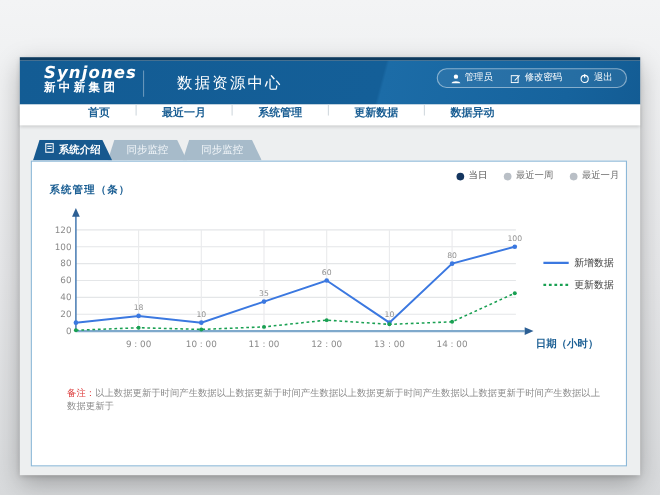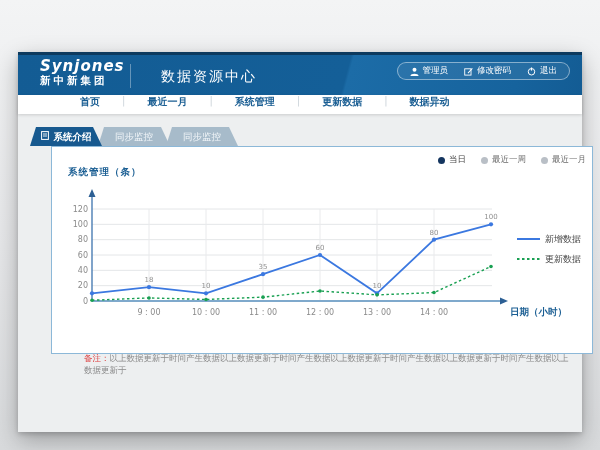--- a/index.html
+++ b/index.html
@@ -48,22 +48,22 @@
   .tabs { position:absolute; left:12px; top:13px; display:flex; z-index:2; }
   .tab {
     height:19px; line-height:19px; min-width:72px; padding:0 10px;
     margin-right:-4px; text-align:center; font-size:9.5px; color:#f2f6f9;
     background:#a7bbca; cursor:pointer;
     clip-path:polygon(0 100%, 6px 0, calc(100% - 9px) 0, 100% 100%);
     display:flex; align-items:center; justify-content:center; gap:5px;
   }
   .tab.active { background:#17598f; font-weight:bold; color:#fff; z-index:2; }
   .panel {
-    position:absolute; left:10px; top:32px; width:542px; height:208px;
-    background:#fff; border:1px solid #8cb8d8;margin-left:23px;
+    position:absolute; left:10px; top:32px; width:542px; height:278px;
+    background:#fff; border:1px solid #8cb8d8;
   }
   .radios { position:absolute; top:7px; left:386px; display:flex; gap:15px; align-items:center; }
   .radio { display:flex; align-items:center; gap:4px; font-size:8.5px; color:#6b6b6b; cursor:pointer; white-space:nowrap; }
   .radio .dot { width:7px; height:7px; border-radius:50%; background:#b9bfc6; }
   .radio.selected .dot { background:#14355f; }
   .radio.selected { color:#444; }
   .ylabel { position:absolute; left:16px; top:19px; font-size:9.5px; font-weight:bold; color:#1a5e93; letter-spacing:1px; }
   .xlabel { position:absolute; left:458px; top:159px; font-size:9.5px; font-weight:bold; color:#1a5e93; }
   #chart { position:absolute; left:0; top:0; }
   .note { position:absolute; left:32px; top:206px; width:492px; font-size:8.5px; color:#8b8b8b; line-height:1.4; }

